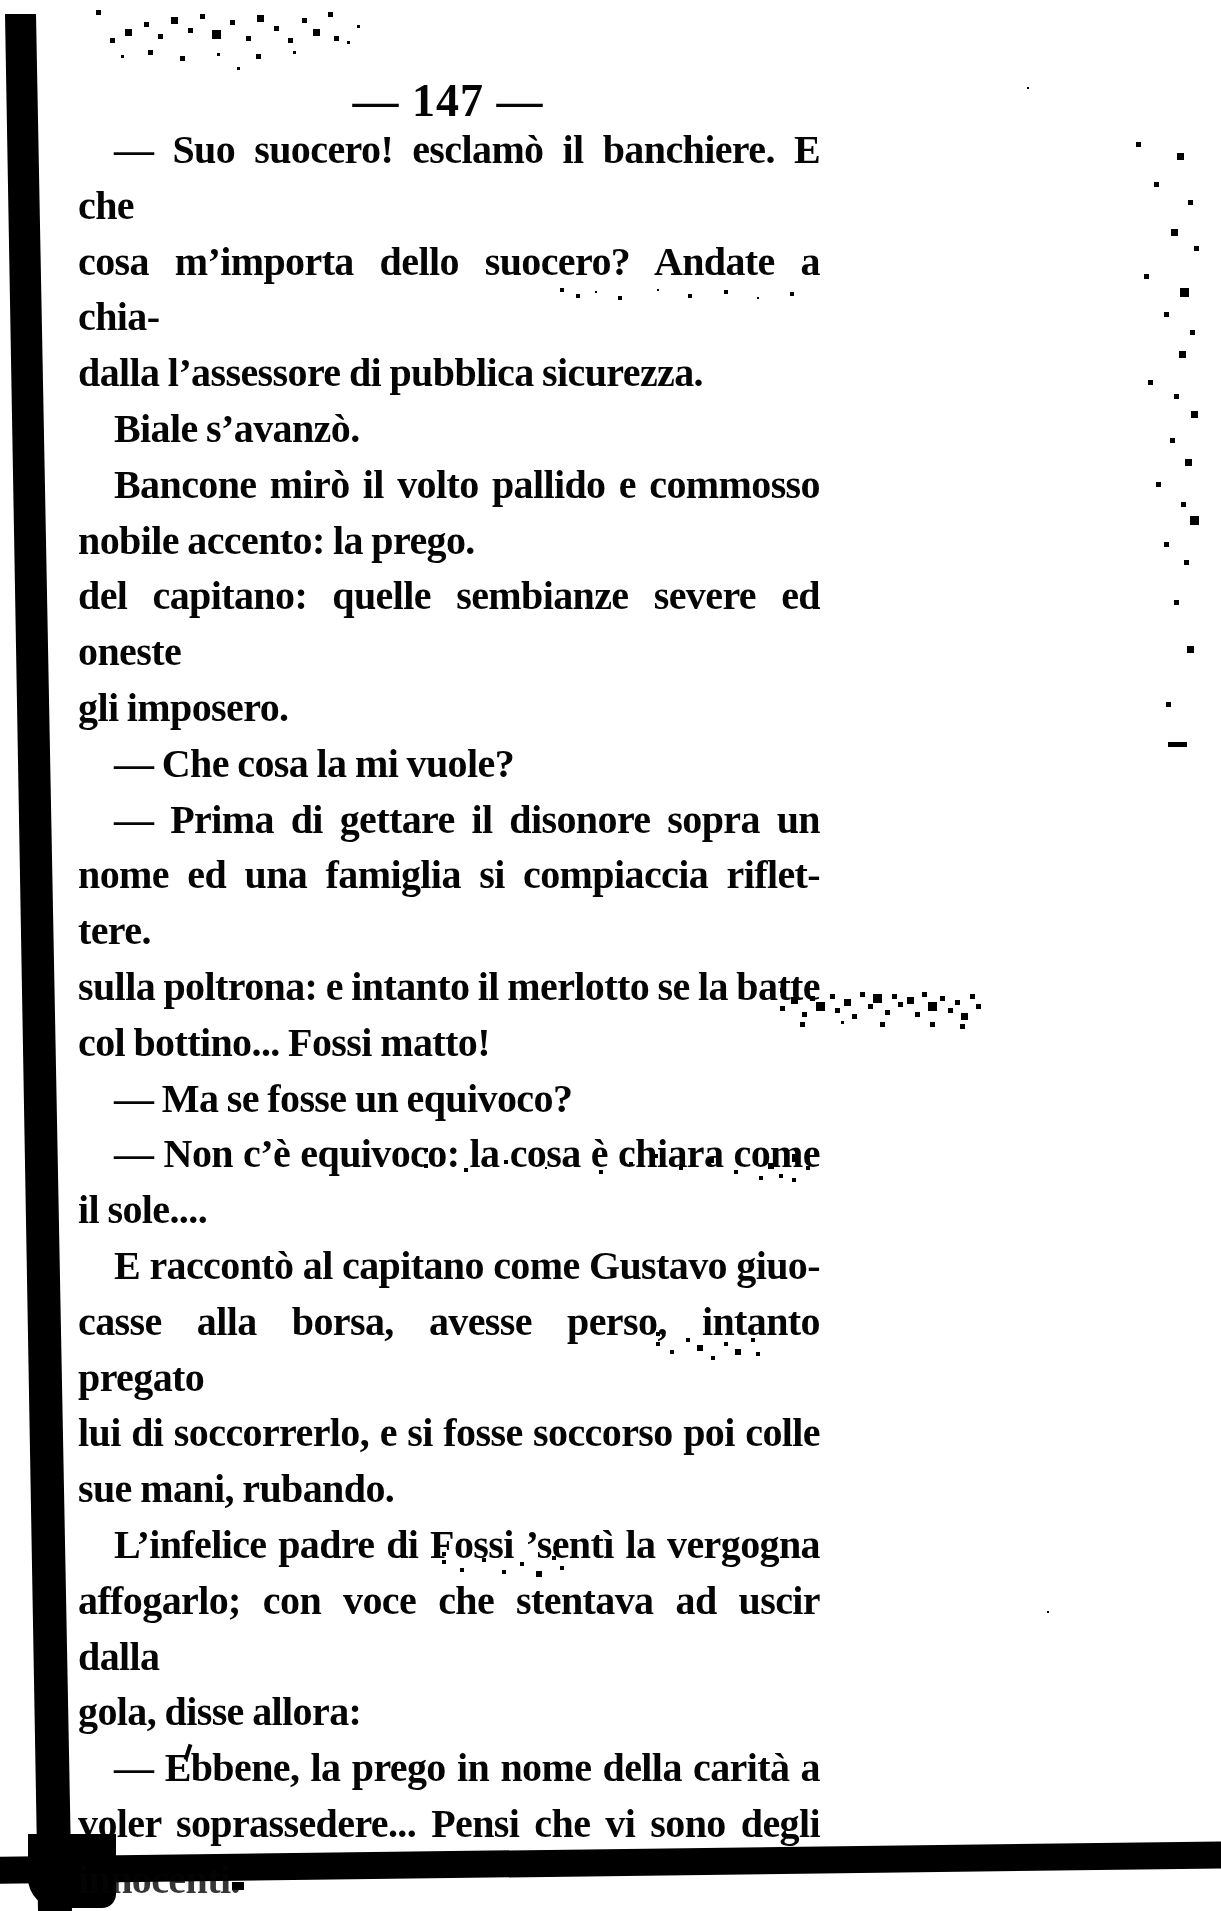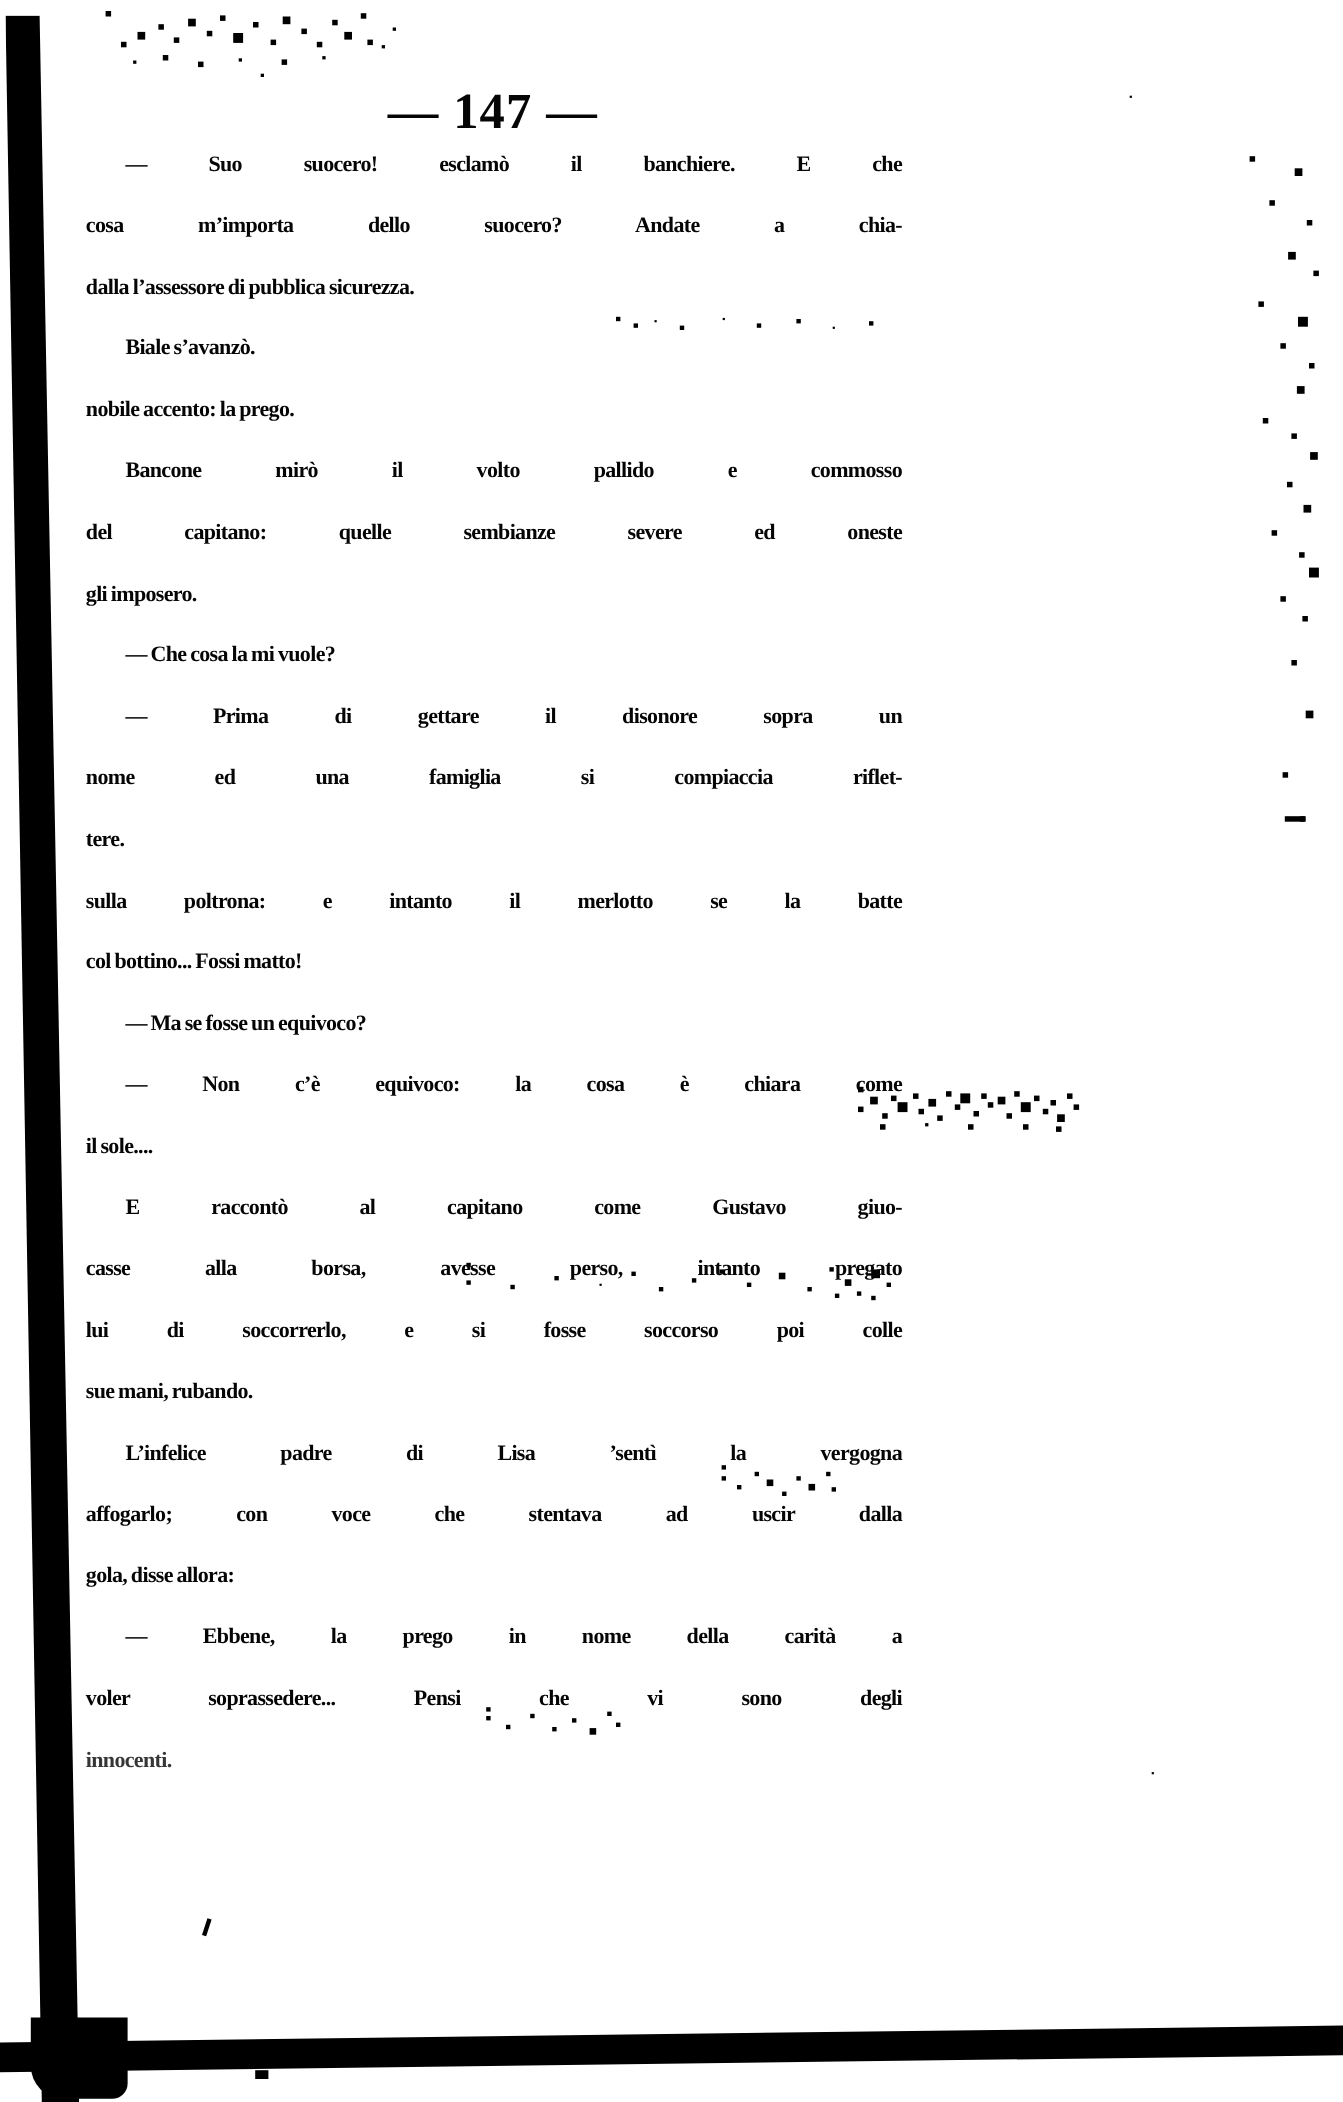--- a/index.html
+++ b/index.html
@@ -32,21 +32,21 @@
     position:absolute;left:232px;top:1882px;width:12px;height:8px;background:#000;
   }
   
   .page-number{
     position:absolute;left:78px;top:74px;width:740px;
     text-align:center;
     font-size:46px;font-weight:700;letter-spacing:1px;
   }
   .text-block{
     position:absolute;left:78px;top:122px;width:742px;
-    font-size:20px;font-weight:700;
+    font-size:40px;font-weight:700;
     letter-spacing:-0.6px;word-spacing:-1px;
     line-height:55.8px;
   }
   .line{white-space:nowrap;}
   .line.fill{white-space:normal;text-align:justify;text-align-last:justify;}
   .line.indent{text-indent:36px;}
   .line.faded{opacity:.8;filter:blur(.4px);}
   
   .speck{position:absolute;width:5px;height:5px;background:#000;color:#000;}
   .noise-top{left:96px;top:10px;
@@ -109,38 +109,38 @@
   <div class="speck noise-sparse"></div>
   <div class="speck innocenti-tick"></div>
 
   <div class="page-number">— 147 —</div>
 
   <div class="text-block">
     <div class="line indent fill">— Suo suocero! esclamò il banchiere. E che</div>
     <div class="line fill">cosa m’importa dello suocero? Andate a chia-</div>
     <div class="line">dalla l’assessore di pubblica sicurezza.</div>
     <div class="line indent">Biale s’avanzò.</div>
+    <div class="line indent fill">Bancone mirò il volto pallido e commosso</div>
     <div class="line">nobile accento: la prego.</div>
-    <div class="line indent fill">Bancone mirò il volto pallido e commosso</div>
     <div class="line fill">del capitano: quelle sembianze severe ed oneste</div>
     <div class="line">gli imposero.</div>
     <div class="line indent">— Che cosa la mi vuole?</div>
     <div class="line indent fill">— Prima di gettare il disonore sopra un</div>
     <div class="line fill">nome ed una famiglia si compiaccia riflet-</div>
     <div class="line">tere.</div>
     <div class="line fill">sulla poltrona: e intanto il merlotto se la batte</div>
     <div class="line">col bottino... Fossi matto!</div>
     <div class="line indent">— Ma se fosse un equivoco?</div>
     <div class="line indent fill">— Non c’è equivoco: la cosa è chiara come</div>
     <div class="line">il sole....</div>
     <div class="line indent fill">E raccontò al capitano come Gustavo giuo-</div>
     <div class="line fill">casse alla borsa, avesse perso, intanto pregato</div>
     <div class="line fill">lui di soccorrerlo, e si fosse soccorso poi colle</div>
     <div class="line">sue mani, rubando.</div>
-    <div class="line indent fill">L’infelice padre di Lisa ’sentì la vergogna</div>
+    <div class="line indent fill">L’infelice padre di Fossi ’sentì la vergogna</div>
     <div class="line fill">affogarlo; con voce che stentava ad uscir dalla</div>
     <div class="line">gola, disse allora:</div>
     <div class="line indent fill">— Ebbene, la prego in nome della carità a</div>
     <div class="line fill">voler soprassedere... Pensi che vi sono degli</div>
     <div class="line faded">innocenti.</div>
   </div>
 
 </div>
 
 </body></html>

